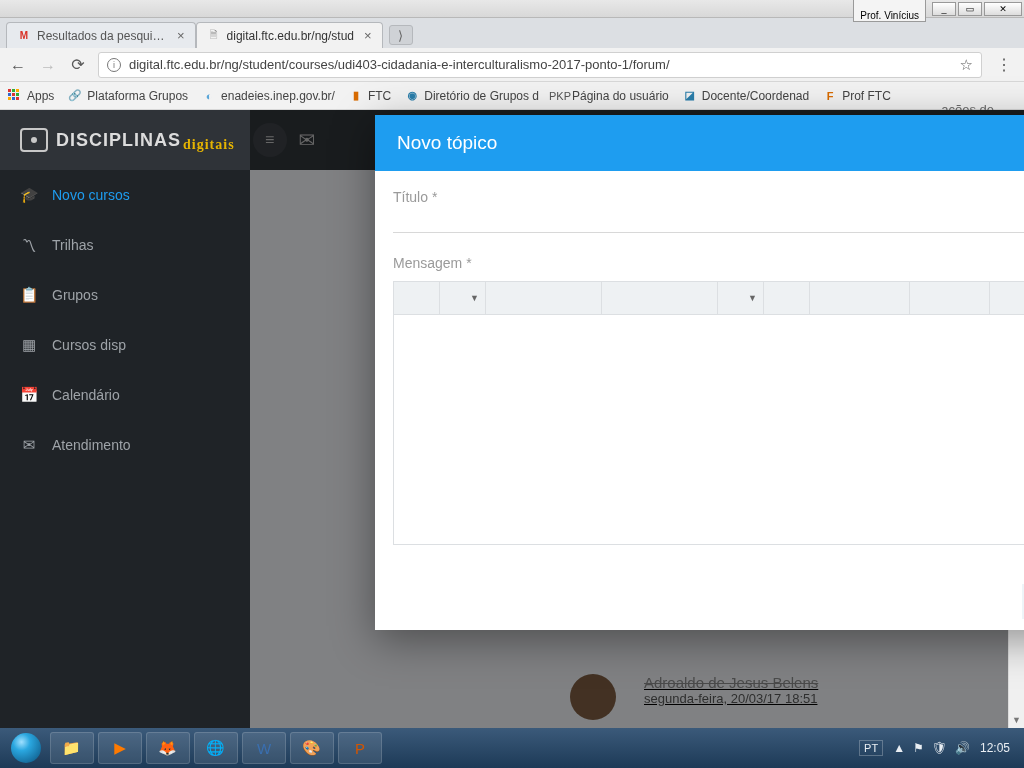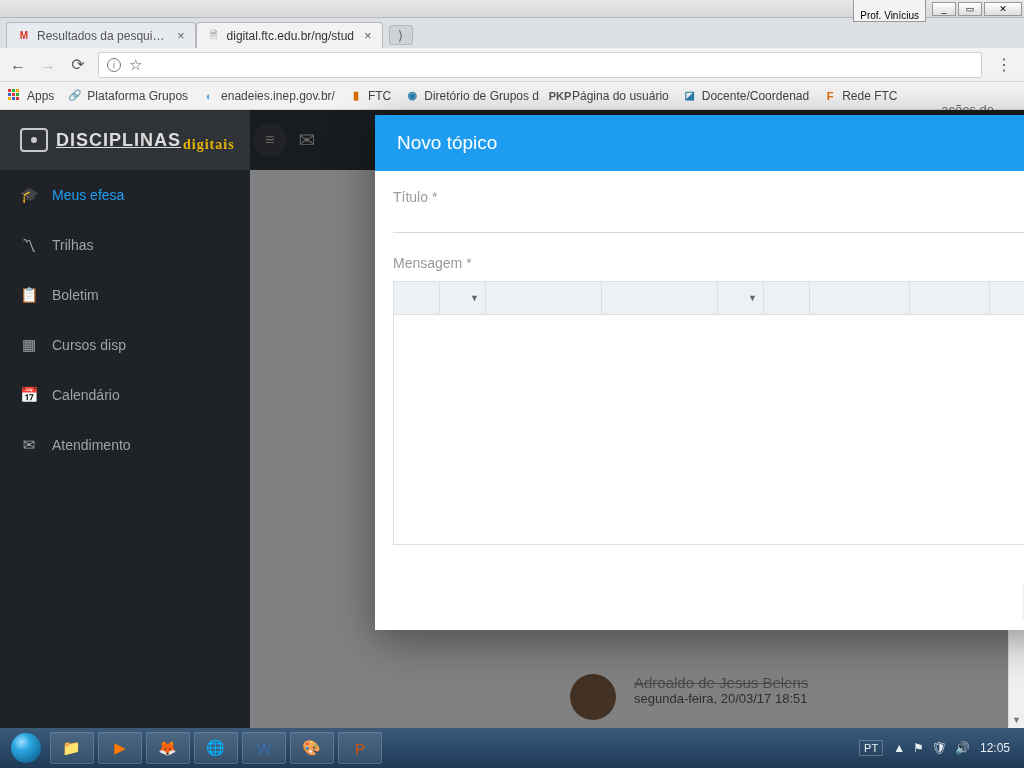--- a/index.html
+++ b/index.html
@@ -55,21 +55,21 @@
   .apps-grid span:nth-child(8){background:#36c;} .apps-grid span:nth-child(9){background:#d33;}
 
   
   .app { position:relative; height:618px; background:#2a2e33; display:flex; }
   .app-topbar { position:absolute; left:0; right:0; top:0; height:60px; background:#2f3338;
                 display:flex; align-items:center; padding:0 20px; color:#ddd; z-index:1;}
   .brand { display:flex; align-items:center; gap:8px; font-weight:700; letter-spacing:1px;}
   .brand-mark { width:28px; height:24px; border:2px solid #c8c8c8; border-radius:4px; position:relative;}
   .brand-mark::after{ content:""; position:absolute; left:50%; top:50%; width:6px; height:6px;
                       background:#c8c8c8; border-radius:50%; transform:translate(-50%,-50%);}
-  .brand-text { font-size:18px; color:#dcdcdc;text-decoration:underline;}
+  .brand-text { font-size:18px; color:#dcdcdc;}
   .brand-sub  { font-family:cursive; color:#e6b400; font-size:14px; margin-left:-6px; margin-top:10px;}
   .hamburger { width:34px; height:34px; border-radius:50%; background:#3b3f44; margin-left:18px;
                display:flex; align-items:center; justify-content:center; color:#bbb; font-size:16px;}
   .mail-icon { margin-left:12px; font-size:20px; color:#bbb;}
   .topbar-spacer { flex:1; }
   .username { font-size:13px; letter-spacing:1px; color:#c9c9c9; margin-right:10px;}
   .avatar { width:34px; height:34px; border-radius:50%; background:#cfcfcf;}
   .user-caret { margin-left:8px; color:#cfcfcf; font-size:11px;}
 
   .sidebar { width:250px; background:#1f2327; padding-top:60px; color:#aaa; flex-shrink:0;}
@@ -82,21 +82,21 @@
   
   .bg-percent { position:absolute; right:40px; top:50px; color:#168de2; font-size:34px; font-weight:400;}
   .bg-word    { position:absolute; right:40px; top:113px; color:#7c7c7c; font-size:13px; letter-spacing:1px;}
   .bg-ao      { position:absolute; right:80px; top:300px; color:#555; font-size:26px;}
   .bg-pin     { position:absolute; right:28px; top:310px; display:flex; flex-direction:column;
                 align-items:center; font-size:12px; color:#777; }
   .bg-pin .pin-box{ width:44px; height:26px; border:1px solid #bfbfbf; border-radius:3px; background:#fff;
                     display:flex; align-items:center; justify-content:center; font-size:13px; color:#666;}
   .bg-frag1 { position:absolute; right:30px; top:-8px; color:#6b6b6b; font-size:13px;}
   .bg-frag2 { position:absolute; right:50px; top:10px; color:#6b6b6b; font-size:13px;}
-  .bg-post  { position:absolute; left:320px; right:20px; bottom:8px; display:flex; gap:18px;}
+  .bg-post  { position:absolute; left:320px; right:20px; bottom:8px; display:flex; gap:28px;text-decoration:underline;}
   .bg-post .p-circle{ width:46px; height:46px; border-radius:50%; background:#7a5a40;}
   .bg-post .p-text { color:#555; font-size:13px;}
   .bg-post .p-text .p-name{ color:#888; font-size:15px; text-decoration:line-through;}
   .bg-post .p-bold { font-weight:700; margin-top:8px;}
 
   
   .scrim { position:absolute; inset:0; background:rgba(0,0,0,0.45); z-index:2;}
 
   
   .page-scroll { position:absolute; right:0; top:60px; bottom:0; width:16px; background:#f0f0f0;
@@ -166,20 +166,21 @@
   </div>
   <div class="newtab">⟩</div>
 </div>
 
 <div class="addrbar">
   <div class="nav-arrow">←</div>
   <div class="nav-arrow disabled">→</div>
   <div class="nav-arrow">⟳</div>
   <div class="omnibox">
     <span class="info-icon">i</span>
+    <span class="url">digital.ftc.edu.br/ng/student/courses/udi403-cidadania-e-interculturalismo-2017-ponto-1/forum/</span>
     <span class="star">☆</span>
   </div>
   <div class="kebab">⋮</div>
 </div>
 
 <div class="bookmarks">
   <div class="bk-item">
     <span class="apps-grid">
       <span></span>
         <span></span>
@@ -204,30 +205,30 @@
       </div>
       <div class="bk-item">
         <span class="bk-icon" style="color:#d86b00;font-weight:700">▮</span>
         <span>FTC</span>
       </div>
       <div class="bk-item">
         <span class="bk-icon" style="color:#2a7eab;font-weight:700">◉</span>
         <span>Diretório de Grupos d</span>
       </div>
       <div class="bk-item">
-        <span class="bk-icon" style="color:#555;font-weight:700">PKP</span>
+        <span class="bk-icon" style="color:#555;font-weight:400">PKP</span>
         <span>Página do usuário</span>
       </div>
       <div class="bk-item">
         <span class="bk-icon" style="color:#2a7eab;font-weight:700">◪</span>
         <span>Docente/Coordenad</span>
       </div>
       <div class="bk-item">
         <span class="bk-icon" style="color:#d86b00;font-weight:700">F</span>
-        <span>Rede FTC</span>
+        <span>Prof FTC</span>
       </div>
     </div>
 </div>
 
 <div class="app">
 
   <div class="app-topbar">
     <div class="brand">
       <div class="brand-mark"></div>
       <span class="brand-text">DISCIPLINAS</span>
@@ -237,29 +238,29 @@
     <div class="mail-icon">✉</div>
     <div class="topbar-spacer"></div>
     <div class="username">VINICIUS DE MORAES</div>
     <div class="avatar"></div>
     <div class="user-caret">▼</div>
   </div>
 
   <div class="sidebar" id="sidebar-host">
       <div class="side-item active">
         <span class="s-icon">🎓</span>
-        <span>Meus efesa</span>
+        <span>Novo cursos</span>
       </div>
       <div class="side-item">
         <span class="s-icon">〽</span>
         <span>Trilhas</span>
       </div>
       <div class="side-item">
         <span class="s-icon">📋</span>
-        <span>Boletim</span>
+        <span>Grupos</span>
       </div>
       <div class="side-item">
         <span class="s-icon">▦</span>
         <span>Cursos disp</span>
       </div>
       <div class="side-item">
         <span class="s-icon">📅</span>
         <span>Calendário</span>
       </div>
       <div class="side-item">

